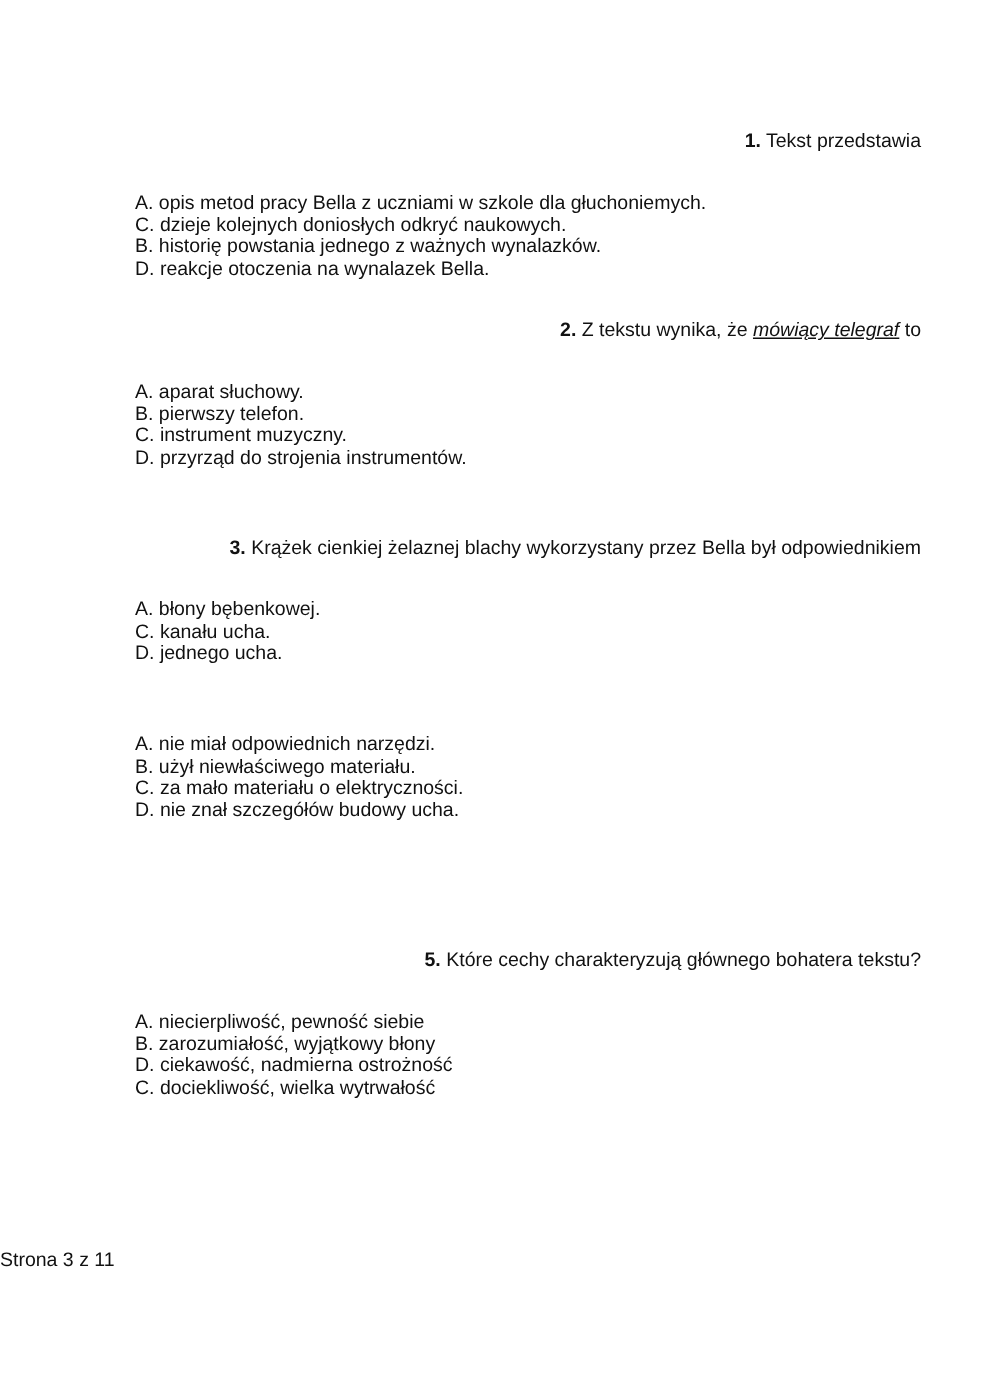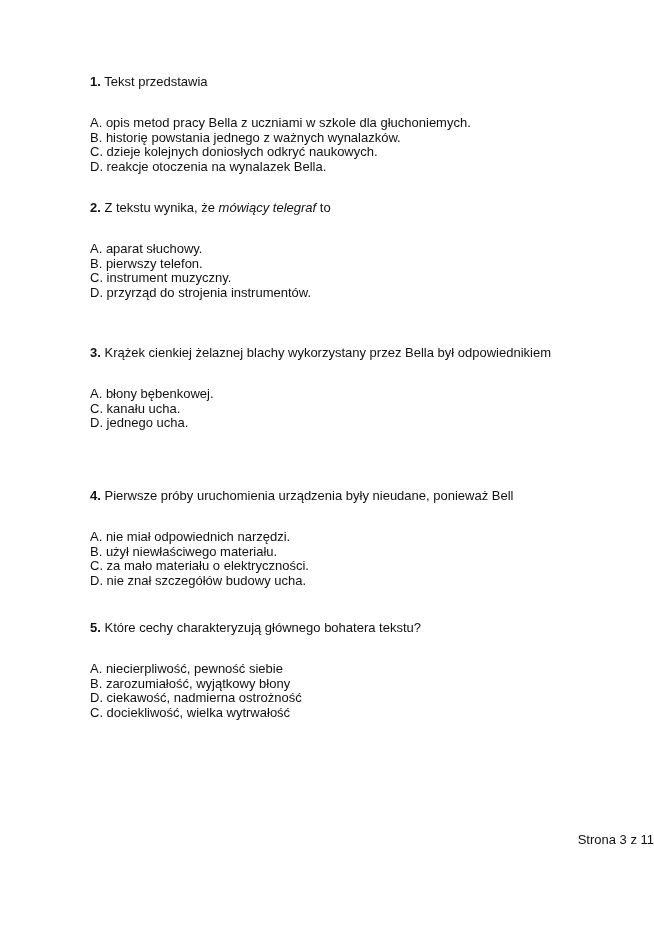--- a/index.html
+++ b/index.html
@@ -22,79 +22,80 @@
     inset: 0;
     background: #ffffff;
   }
   .question {
     position: absolute;
     left: 90px;
     right: 40px;
     line-height: 14px;
   }
   .q-prompt {
-    margin: 0 0 27px 0;
+    margin: 12px 0 27px 0;
     white-space: nowrap;
+    text-align: right;
   }
   .q-num {
     font-weight: bold;
   }
   .q-em {
     font-style: italic;
+    text-decoration: underline;
   }
   .option-line {
     margin: 0;
     line-height: 14.5px;
     white-space: nowrap;
   }
   .footer {
     position: absolute;
     top: 833px;
     left: 0;
     width: 100%;
-    text-align: right;
+    text-align: left;
     line-height: 14px;
   }
   
   #q0 { top: 75px; }
   #q1 { top: 201px; }
   #q2 { top: 346px; }
   #q3 { top: 489px; }
   #q4 { top: 621px; }
 </style>
 </head>
 <body>
 
 <div class="page">
 
   <div class="question" id="q0">
     <p class="q-prompt"><span class="q-num">1.</span><span> Tekst przedstawia</span><span class="q-em"></span><span></span></p>
     <div class="option-line">A. opis metod pracy Bella z uczniami w szkole dla głuchoniemych.</div>
+    <div class="option-line">C. dzieje kolejnych doniosłych odkryć naukowych.</div>
     <div class="option-line">B. historię powstania jednego z ważnych wynalazków.</div>
-    <div class="option-line">C. dzieje kolejnych doniosłych odkryć naukowych.</div>
     <div class="option-line">D. reakcje otoczenia na wynalazek Bella.</div>
   </div>
 
   <div class="question" id="q1">
     <p class="q-prompt"><span class="q-num">2.</span><span> Z tekstu wynika, że </span><span class="q-em">mówiący telegraf</span><span> to</span></p>
     <div class="option-line">A. aparat słuchowy.</div>
     <div class="option-line">B. pierwszy telefon.</div>
     <div class="option-line">C. instrument muzyczny.</div>
     <div class="option-line">D. przyrząd do strojenia instrumentów.</div>
   </div>
 
   <div class="question" id="q2">
     <p class="q-prompt"><span class="q-num">3.</span><span> Krążek cienkiej żelaznej blachy wykorzystany przez Bella był odpowiednikiem</span><span class="q-em"></span><span></span></p>
     <div class="option-line">A. błony bębenkowej.</div>
     <div class="option-line">C. kanału ucha.</div>
     <div class="option-line">D. jednego ucha.</div>
   </div>
 
   <div class="question" id="q3">
-    <p class="q-prompt"><span class="q-num">4.</span><span> Pierwsze próby uruchomienia urządzenia były nieudane, ponieważ Bell</span><span class="q-em"></span><span></span></p>
     <div class="option-line">A. nie miał odpowiednich narzędzi.</div>
     <div class="option-line">B. użył niewłaściwego materiału.</div>
     <div class="option-line">C. za mało materiału o elektryczności.</div>
     <div class="option-line">D. nie znał szczegółów budowy ucha.</div>
   </div>
 
   <div class="question" id="q4">
     <p class="q-prompt"><span class="q-num">5.</span><span> Które cechy charakteryzują głównego bohatera tekstu?</span><span class="q-em"></span><span></span></p>
     <div class="option-line">A. niecierpliwość, pewność siebie</div>
     <div class="option-line">B. zarozumiałość, wyjątkowy błony</div>

